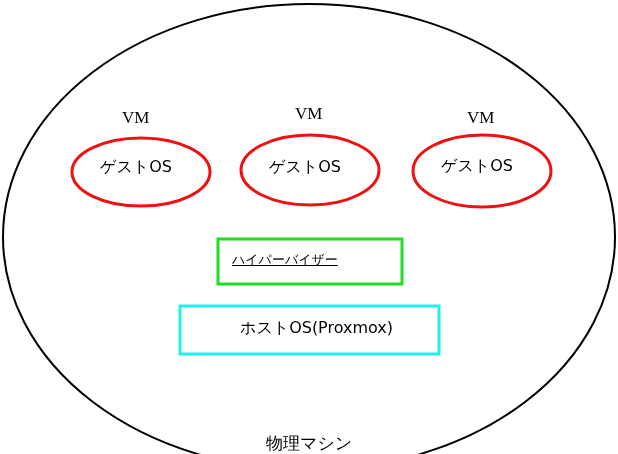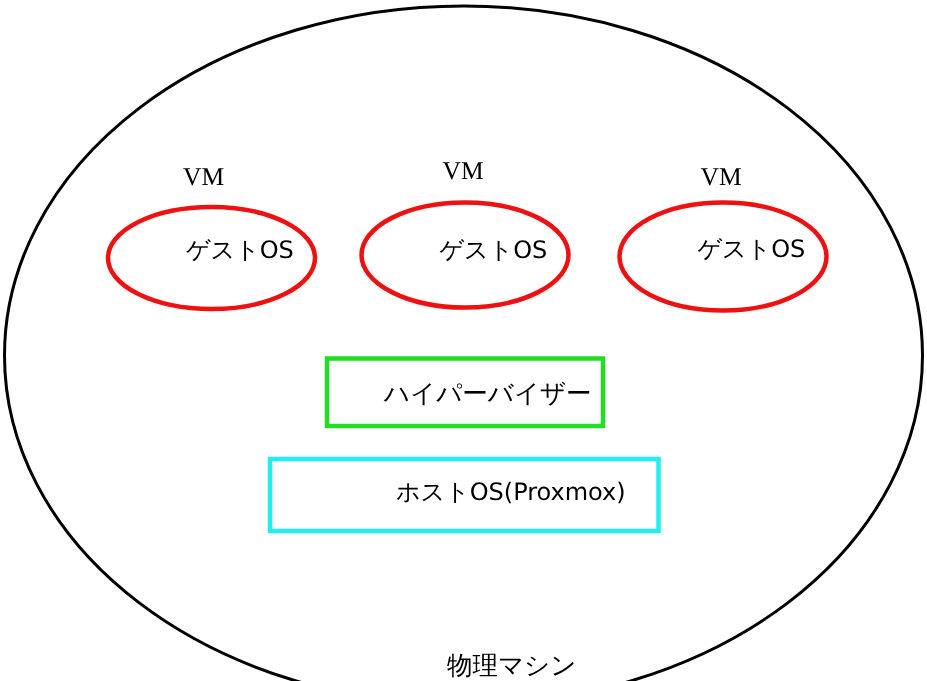--- a/index.html
+++ b/index.html
@@ -1,20 +1,20 @@
 <!DOCTYPE html>
 <html><head>
 <meta charset="utf-8">
 <style>
   html, body { margin:0; padding:0; background:#ffffff; }
   body { width:618px; height:454px; position:relative; overflow:hidden; font-family:"DejaVu Serif", serif; }
   svg { position:absolute; left:0; top:0; }
   .lbl { position:absolute; white-space:nowrap; color:#000; text-align:left; }
   .vm { font-size:17px; font-family:"Liberation Serif", serif; }
-  .inner { font-size:16px; font-family:"DejaVu Sans", sans-serif;margin-left:24px; }
+  .inner { font-size:16px; font-family:"DejaVu Sans", sans-serif; }
   .foot { font-size:17px; font-family:"DejaVu Sans", sans-serif; background:#fff; padding:0 4px; }
 </style>
 </head>
 <body>
 
 <svg width="618" height="454">
   <ellipse cx="309" cy="237" rx="306" ry="233" fill="none" stroke="#000" stroke-width="2"></ellipse>
   <ellipse cx="141" cy="172" rx="69" ry="34" fill="none" stroke="#ee1111" stroke-width="3"></ellipse>
   <ellipse cx="310" cy="170" rx="69" ry="35" fill="none" stroke="#ee1111" stroke-width="3"></ellipse>
   <ellipse cx="482" cy="171" rx="69" ry="36" fill="none" stroke="#ee1111" stroke-width="3"></ellipse>
@@ -23,16 +23,16 @@
 </svg>
 
 <div class="lbl vm" style="left:122px; top:108px;">VM</div>
 <div class="lbl vm" style="left:295px; top:104px;">VM</div>
 <div class="lbl vm" style="left:467px; top:108px;">VM</div>
 
 <div class="lbl inner" style="left:100px; top:157px;">ゲストOS</div>
 <div class="lbl inner" style="left:269px; top:157px;">ゲストOS</div>
 <div class="lbl inner" style="left:441px; top:156px;">ゲストOS</div>
 
-<div class="lbl inner" style="left:232px; top:251px; font-size:17px;">ハイパーバイザー</div>
+<div class="lbl inner" style="left:232px; top:251px; font-size:13px;text-decoration:underline;">ハイパーバイザー</div>
 <div class="lbl inner" style="left:240px; top:318px;">ホストOS(Proxmox)</div>
 
-<div class="lbl foot" style="left:262px; top:432px;margin-left:32px;">物理マシン</div>
+<div class="lbl foot" style="left:262px; top:432px;">物理マシン</div>
 
 </body></html>

